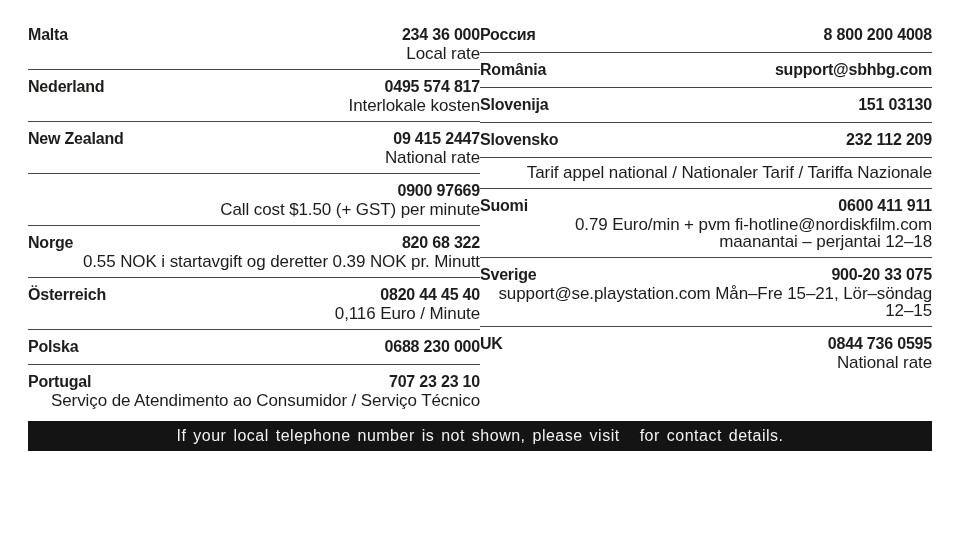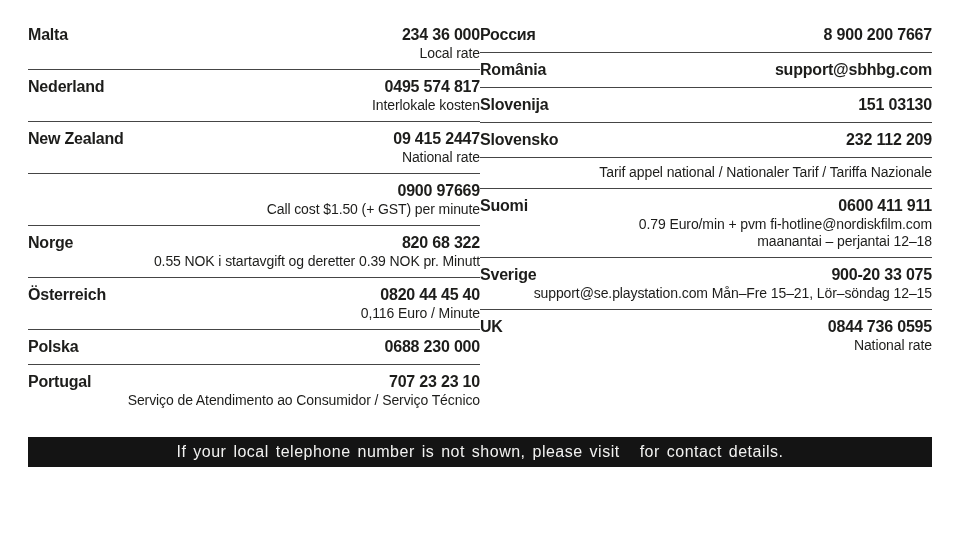--- a/index.html
+++ b/index.html
@@ -25,26 +25,26 @@
     align-items: baseline;
     font-weight: 700;
     font-size: 16px;
     line-height: 21px;
     letter-spacing: -0.2px;
   }
   .country { white-space: nowrap; }
   .value { white-space: nowrap; }
   .note {
     text-align: right;
-    font-size: 14px;
+    font-size: 17px;
     line-height: 17px;
     letter-spacing: -0.1px;
   }
   .footer {
-    margin-top: 16px;
+    margin-top: 0;
     height: 30px;
     background: #141414;
     color: #f2f2f1;
     display: flex;
     align-items: center;
     justify-content: center;
     gap: 20px;
     font-size: 16px;
     letter-spacing: 0.5px;
     word-spacing: 2px;
@@ -114,21 +114,21 @@
             <span class="country">Portugal</span>
             <span class="value">707 23 23 10</span>
           </div>
           <div class="note">Serviço de Atendimento ao Consumidor / Serviço Técnico</div>
         </div>
       </div>
     <div class="col" id="col-1">
         <div class="row">
           <div class="row-main">
             <span class="country">Россия</span>
-            <span class="value">8 900 200 7667</span>
+            <span class="value">8 800 200 4008</span>
           </div>
         </div>
         <div class="row">
           <div class="row-main">
             <span class="country">România</span>
             <span class="value">support@sbhbg.com</span>
           </div>
         </div>
         <div class="row">
           <div class="row-main">

